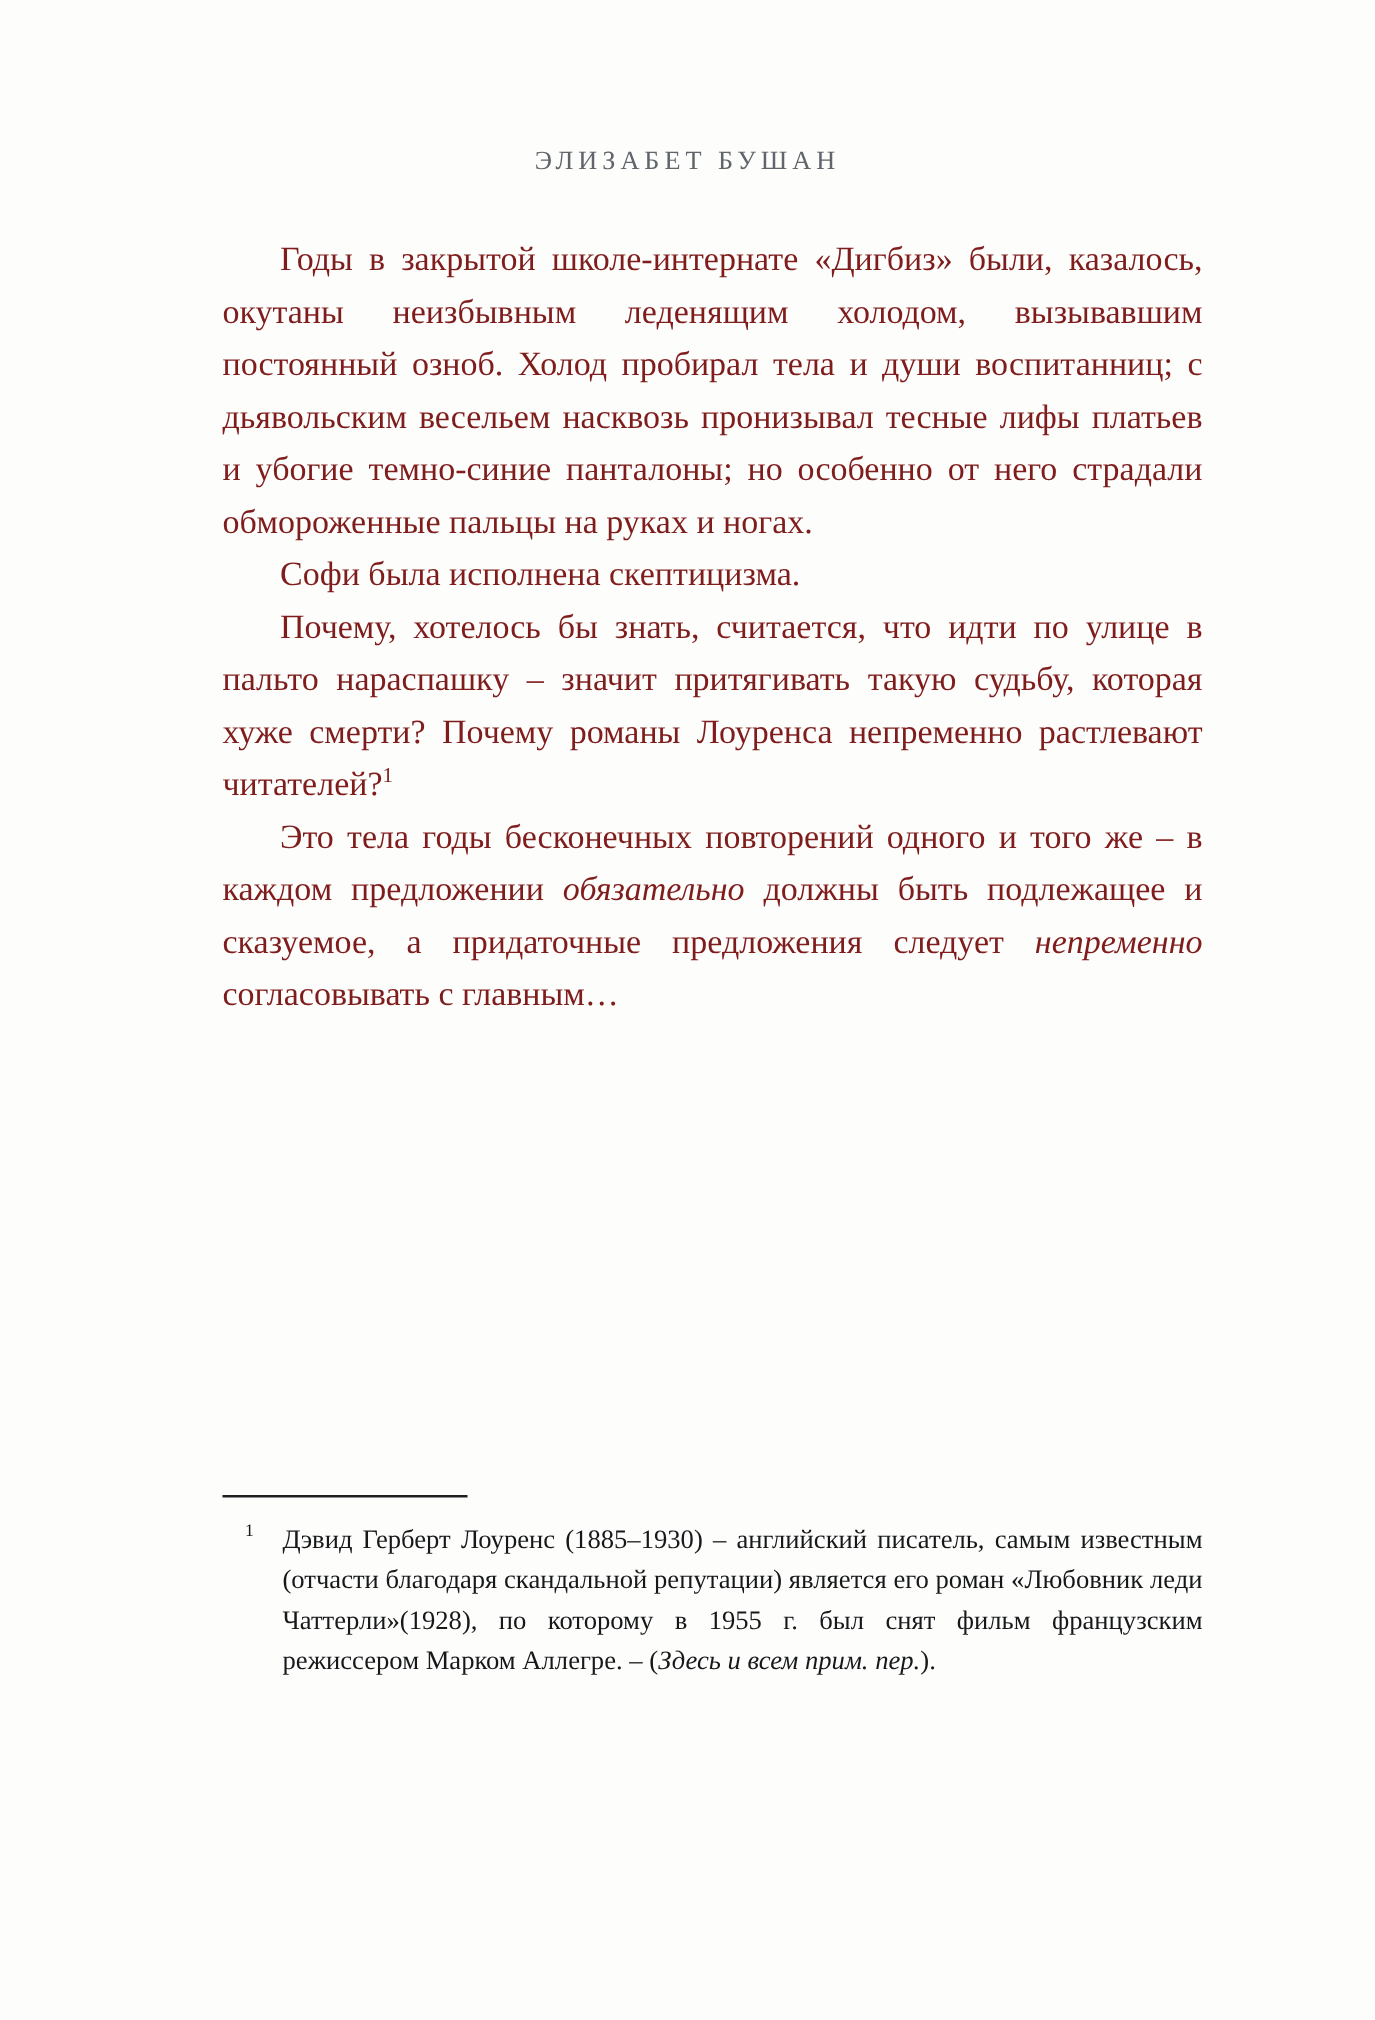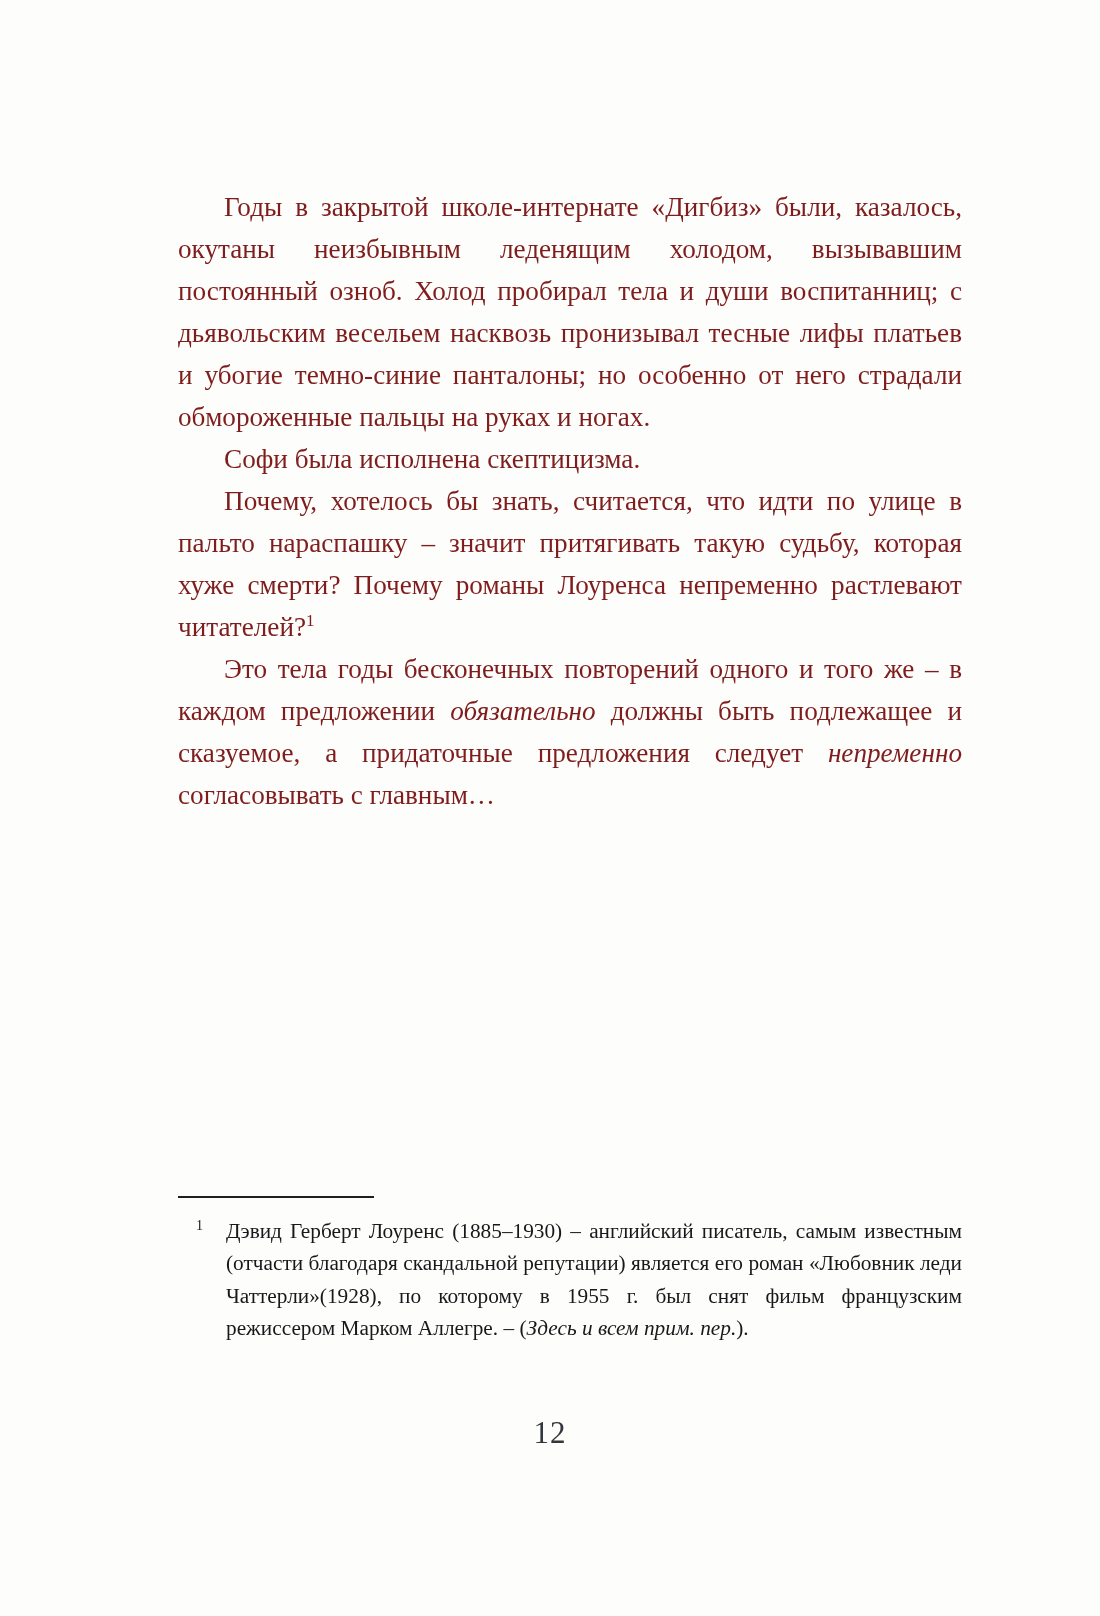--- a/index.html
+++ b/index.html
@@ -108,20 +108,21 @@
     color: #33363c;
     letter-spacing: 1px;
     font-family: "Liberation Serif", "DejaVu Serif", serif;
   }
 </style>
 </head>
 <body>
 
 <div class="page">
 
+  <div class="running-head">ЭЛИЗАБЕТ БУШАН</div>
 
   <div class="text-block">
 
     <p class="para">Годы в закрытой школе-интернате «Дигбиз» были, каза­лось, окутаны неизбывным леденящим холодом, вызывав­шим постоянный озноб. Холод пробирал тела и души воспи­танниц; с дьявольским весельем насквозь пронизывал тесные лифы платьев и убогие темно-синие панталоны; но особенно от него страдали обмороженные пальцы на руках и ногах.</p>
 
 
     <p class="para">Софи была исполнена скептицизма.</p>
 
     <p class="para"><span>Почему, хотелось бы знать, считается, что идти по улице в пальто нараспашку – значит притягивать такую судьбу, ко­торая хуже смерти? Почему романы Лоуренса непременно растлевают читателей?</span><sup class="fn-ref">1</sup></p>
 
@@ -130,15 +131,14 @@
 
 
 
   </div>
 
   <div class="footnote-zone">
     <div class="fn-rule"></div>
     <p class="fn"><span class="fn-marker">1</span><span>Дэвид Герберт Лоуренс (1885–1930)  – английский писатель, самым известным (отчасти благодаря скандальной репутации) является его ро­ман «Любовник леди Чаттерли»(1928), по которому в 1955 г. был снят фильм французским режиссером Марком Аллегре. – (</span><i>Здесь и всем прим. пер.</i><span>).</span></p>
   </div>
 
-  <div class="folio">12</div>
 
 </div>
 
 </body></html>

